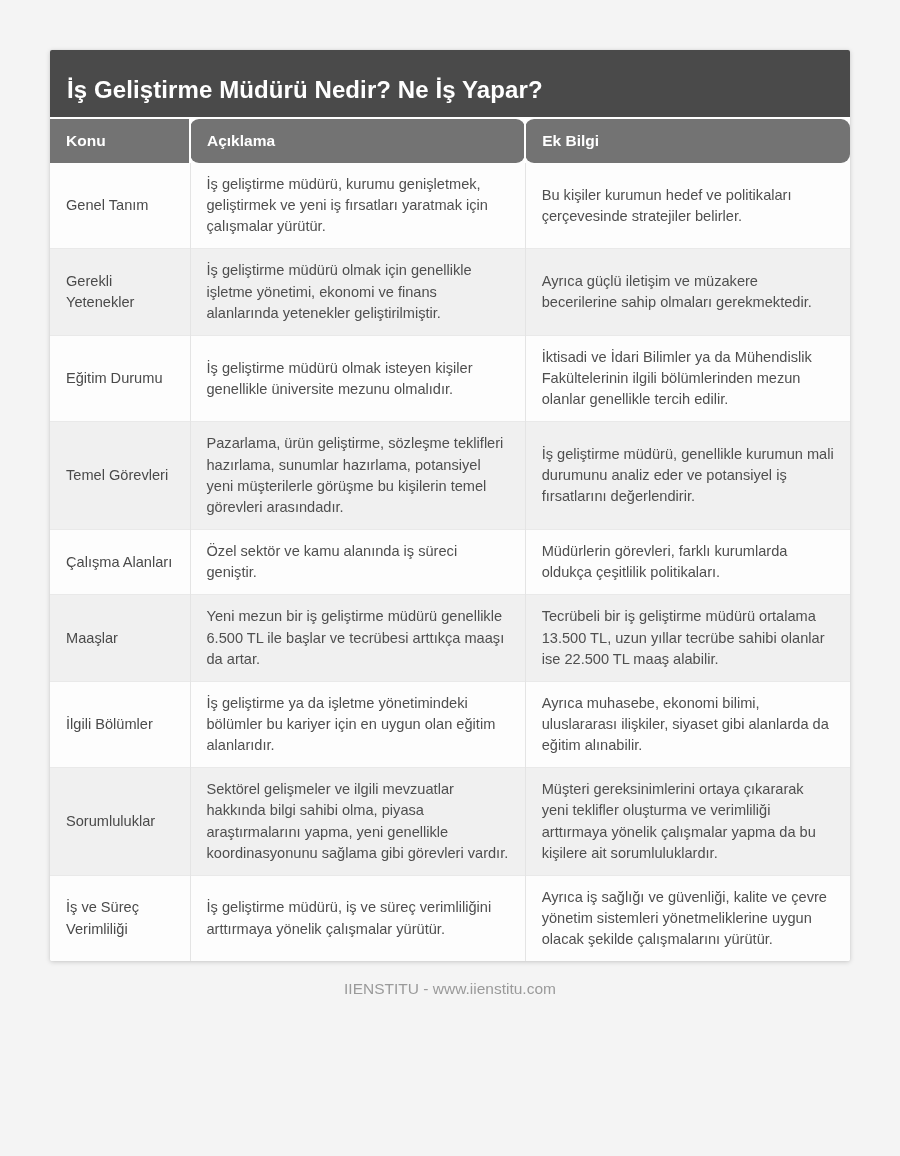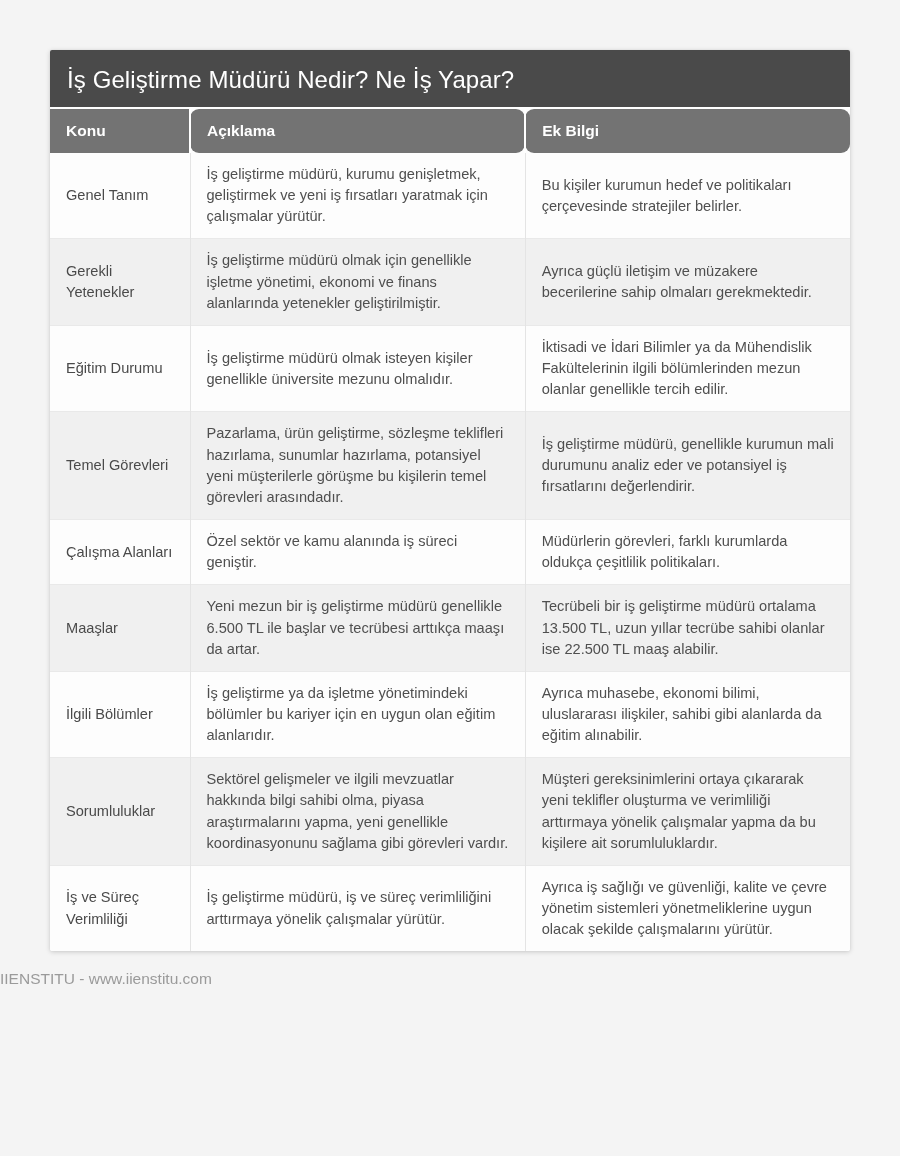--- a/index.html
+++ b/index.html
@@ -24,22 +24,22 @@
     margin: 0 auto;
     background: #fdfdfd;
     border-radius: 2px;
     box-shadow: 0 1px 5px rgba(0,0,0,0.18), 0 0 1px rgba(0,0,0,0.12);
     overflow: hidden;
   }
   .title-bar {
     background: #4a4a4a;
     color: #ffffff;
     font-size: 24px;
-    font-weight: 400;
-    padding: 16px 17px 13px 17px;
+    font-weight: 700;
+    padding: 26px 17px 13px 17px;
     border-bottom: 2px solid #ffffff;
     letter-spacing: 0.1px;
   }
   table.info-table {
     width: 100%;
     border-collapse: collapse;
     table-layout: fixed;
   }
   .info-table col.c-topic { width: 17.5%; }
   .info-table col.c-desc  { width: 41.9%; }
@@ -70,20 +70,21 @@
   .info-table tbody tr + tr td {
     border-top: 1px solid #e9e9e9;
   }
   .info-table tbody tr:nth-child(odd)  { background: #fdfdfd; }
   .info-table tbody tr:nth-child(even) { background: #f0f0f0; }
   .info-table td.topic {
     color: #4a4a4a;
   }
   .footer {
     margin-top: 19px;
+    text-align: center;
     color: #9a9a9a;
     font-size: 15.5px;
   }
 </style>
 </head>
 <body>
 
 <div class="page">
   <div class="card">
 
@@ -129,21 +130,21 @@
           <td>Müdürlerin görevleri, farklı kurumlarda oldukça çeşitlilik politikaları.</td>
         </tr>
         <tr>
           <td class="topic">Maaşlar</td>
           <td>Yeni mezun bir iş geliştirme müdürü genellikle 6.500 TL ile başlar ve tecrübesi arttıkça maaşı da artar.</td>
           <td>Tecrübeli bir iş geliştirme müdürü ortalama 13.500 TL, uzun yıllar tecrübe sahibi olanlar ise 22.500 TL maaş alabilir.</td>
         </tr>
         <tr>
           <td class="topic">İlgili Bölümler</td>
           <td>İş geliştirme ya da işletme yönetimindeki bölümler bu kariyer için en uygun olan eğitim alanlarıdır.</td>
-          <td>Ayrıca muhasebe, ekonomi bilimi, uluslararası ilişkiler, sahibi gibi alanlarda da eğitim alınabilir.</td>
+          <td>Ayrıca muhasebe, ekonomi bilimi, uluslararası ilişkiler, siyaset gibi alanlarda da eğitim alınabilir.</td>
         </tr>
         <tr>
           <td class="topic">Sorumluluklar</td>
           <td>Sektörel gelişmeler ve ilgili mevzuatlar hakkında bilgi sahibi olma, piyasa araştırmalarını yapma, yeni genellikle koordinasyonunu sağlama gibi görevleri vardır.</td>
           <td>Müşteri gereksinimlerini ortaya çıkararak yeni teklifler oluşturma ve verimliliği arttırmaya yönelik çalışmalar yapma da bu kişilere ait sorumluluklardır.</td>
         </tr>
         <tr>
           <td class="topic">İş ve Süreç Verimliliği</td>
           <td>İş geliştirme müdürü, iş ve süreç verimliliğini arttırmaya yönelik çalışmalar yürütür.</td>
           <td>Ayrıca iş sağlığı ve güvenliği, kalite ve çevre yönetim sistemleri yönetmeliklerine uygun olacak şekilde çalışmalarını yürütür.</td>

